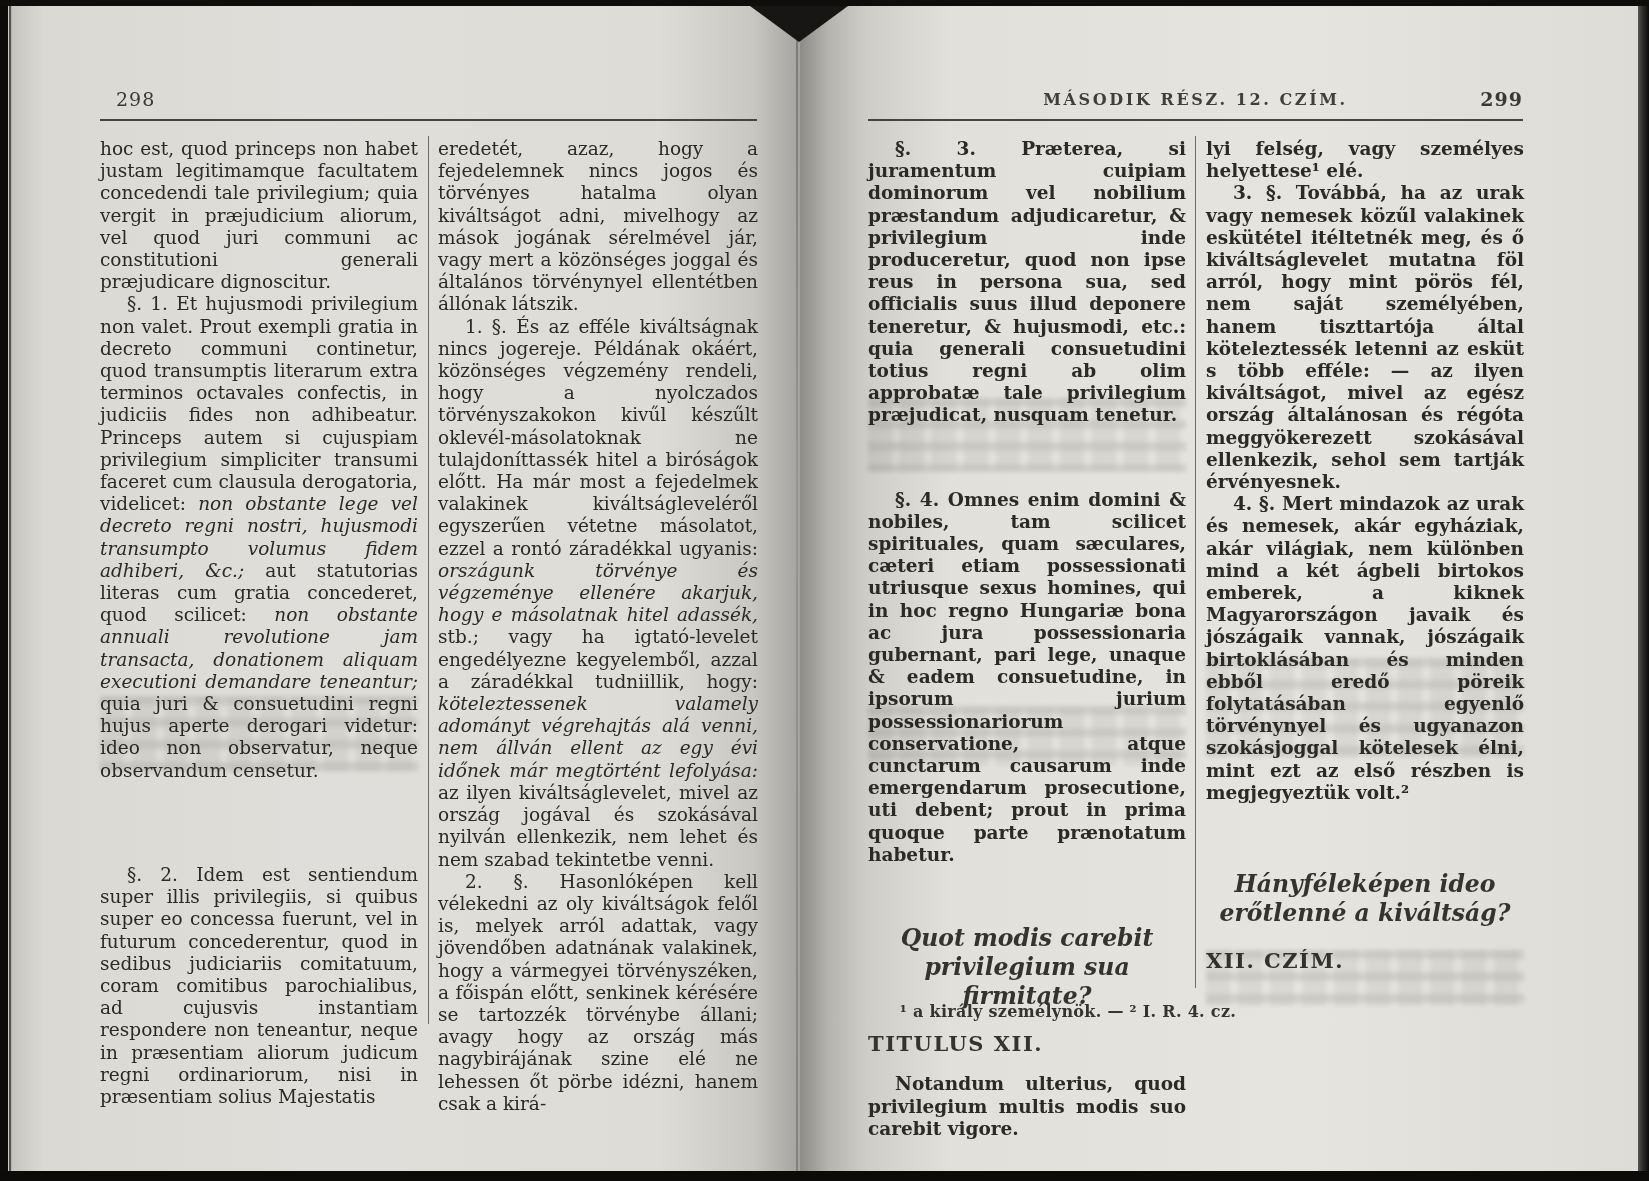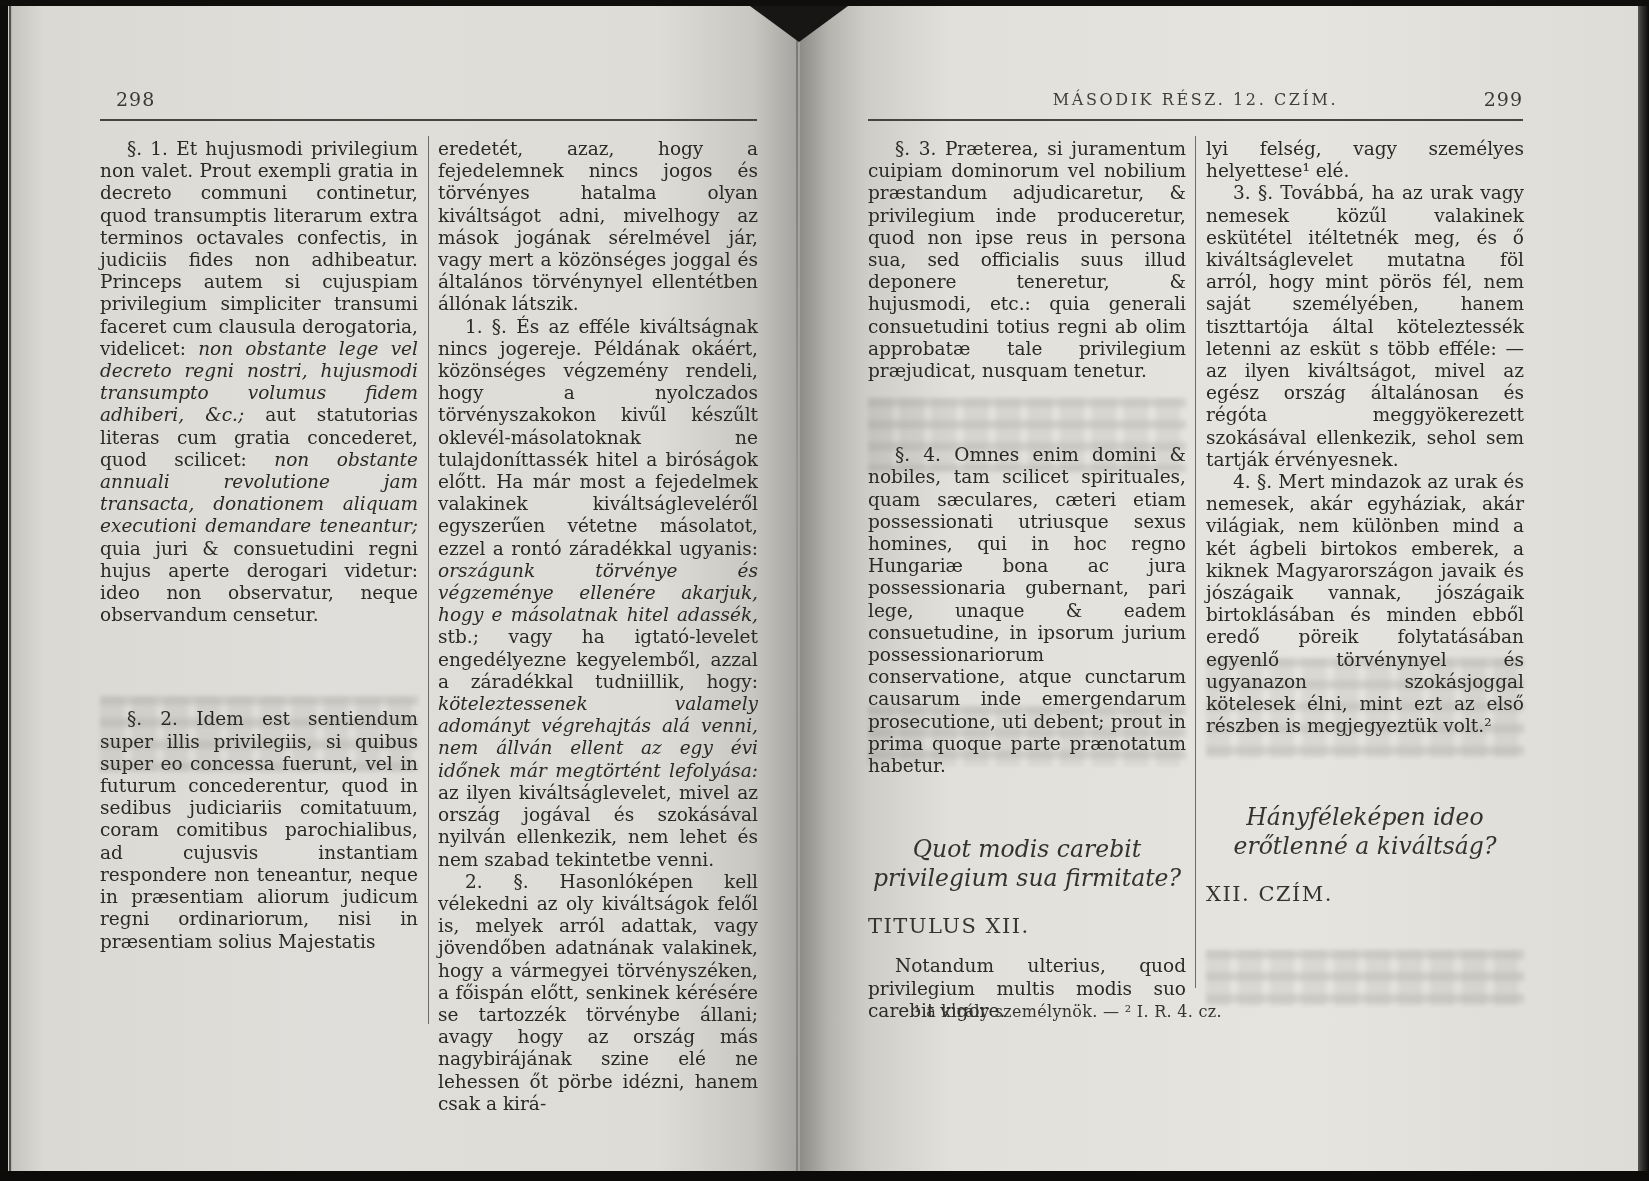--- a/index.html
+++ b/index.html
@@ -27,20 +27,21 @@
   .frame-bottom{position:absolute;left:0;bottom:0;width:100%;height:10px;background:#0c0b0a;}
   
   .page{position:absolute;top:6px;height:1165px;}
   .page-left{
     left:12px;width:788px;
     background:linear-gradient(90deg,#c6c4bf 0,#dbd9d4 4%,#e0deda 40%,#dedcd7 82%,#c9c7c2 94%,#a5a39f 100%);
   }
   .page-right{
     left:800px;width:838px;
     background:linear-gradient(90deg,#8e8c88 0,#b6b4af 3.5%,#cfcdc8 8%,#e2e0db 18%,#e6e4df 60%,#dedcd7 100%);
+    font-weight:bold;
   }
   .gutter-line{
     position:absolute;left:796px;top:6px;width:2px;height:1165px;opacity:.55;
     background:linear-gradient(180deg,#55534e,#8a8883 40%,#7b7974 75%,#66645f);
   }
   .gutter-wedge{
     position:absolute;left:750px;top:6px;width:0;height:0;
     border-left:49px solid transparent;border-right:49px solid transparent;
     border-top:36px solid #171614;
   }
@@ -99,20 +100,21 @@
 <div class="book-edge-right"></div>
 <div class="frame-top"></div>
 
 <div class="page page-left">
   <div class="pg-head">
     <span class="pg-num left">298</span>
   </div>
   <div class="head-rule"></div>
   <div class="col-divider"></div>
   <div class="col c1">
+      <p class="p"><span>hoc est, quod princeps non habet justam legitimamque facultatem concedendi tale privilegium; quia vergit in præjudicium aliorum, vel quod juri communi ac constitutioni generali præjudicare dignoscitur.</span></p>
       <p class="p indent"><span>§. 1. Et hujusmodi privilegium non valet. Prout exempli gratia in decreto communi continetur, quod transumptis literarum extra terminos octavales confectis, in judiciis fides non adhibeatur. Princeps autem si cujuspiam privilegium simpliciter transumi faceret cum clausula derogatoria, videlicet: </span><span class="it">non obstante lege vel decreto regni nostri, hujusmodi transumpto volumus fidem adhiberi, &amp;c.;</span><span> aut statutorias literas cum gratia concederet, quod scilicet: </span><span class="it">non obstante annuali revolutione jam transacta, donationem aliquam executioni demandare teneantur;</span><span> quia juri &amp; consuetudini regni hujus aperte derogari videtur: ideo non observatur, neque observandum censetur.</span></p>
       <p class="p indent" style="margin-top: 82px;"><span>§. 2. Idem est sentiendum super illis privilegiis, si quibus super eo concessa fuerunt, vel in futurum concederentur, quod in sedibus judiciariis comitatuum, coram comitibus parochialibus, ad cujusvis instantiam respondere non teneantur, neque in præsentiam aliorum judicum regni ordinariorum, nisi in præsentiam solius Majestatis</span></p>
     </div>
   <div class="col c2">
       <p class="p"><span>eredetét, azaz, hogy a fejedelemnek nincs jogos és törvényes hatalma olyan kiváltságot adni, mivelhogy az mások jogának sérelmével jár, vagy mert a közönséges joggal és általános törvénynyel ellentétben állónak látszik.</span></p>
       <p class="p indent"><span>1. §. És az efféle kiváltságnak nincs jogereje. Példának okáért, közönséges végzemény rendeli, hogy a nyolczados törvényszakokon kivűl készűlt oklevél-másolatoknak ne tulajdoníttassék hitel a biróságok előtt. Ha már most a fejedelmek valakinek kiváltságleveléről egyszerűen vétetne másolatot, ezzel a rontó záradékkal ugyanis: </span><span class="it">országunk törvénye és végzeménye ellenére akarjuk, hogy e másolatnak hitel adassék,</span><span> stb.; vagy ha igtató-levelet engedélyezne kegyelemből, azzal a záradékkal tudniillik, hogy: </span><span class="it">köteleztessenek valamely adományt végrehajtás alá venni, nem állván ellent az egy évi időnek már megtörtént lefolyása:</span><span> az ilyen kiváltságlevelet, mivel az ország jogával és szokásával nyilván ellenkezik, nem lehet és nem szabad tekintetbe venni.</span></p>
       <p class="p indent"><span>2. §. Hasonlóképen kell vélekedni az oly kiváltságok felől is, melyek arról adattak, vagy jövendőben adatnának valakinek, hogy a vármegyei törvényszéken, a főispán előtt, senkinek kérésére se tartozzék törvénybe állani; avagy hogy az ország más nagybirájának szine elé ne lehessen őt pörbe idézni, hanem csak a kirá-</span></p>
     </div>
   <div class="ghost" style="left:88px;top:690px;width:318px;height:76px;"></div>
 </div>

